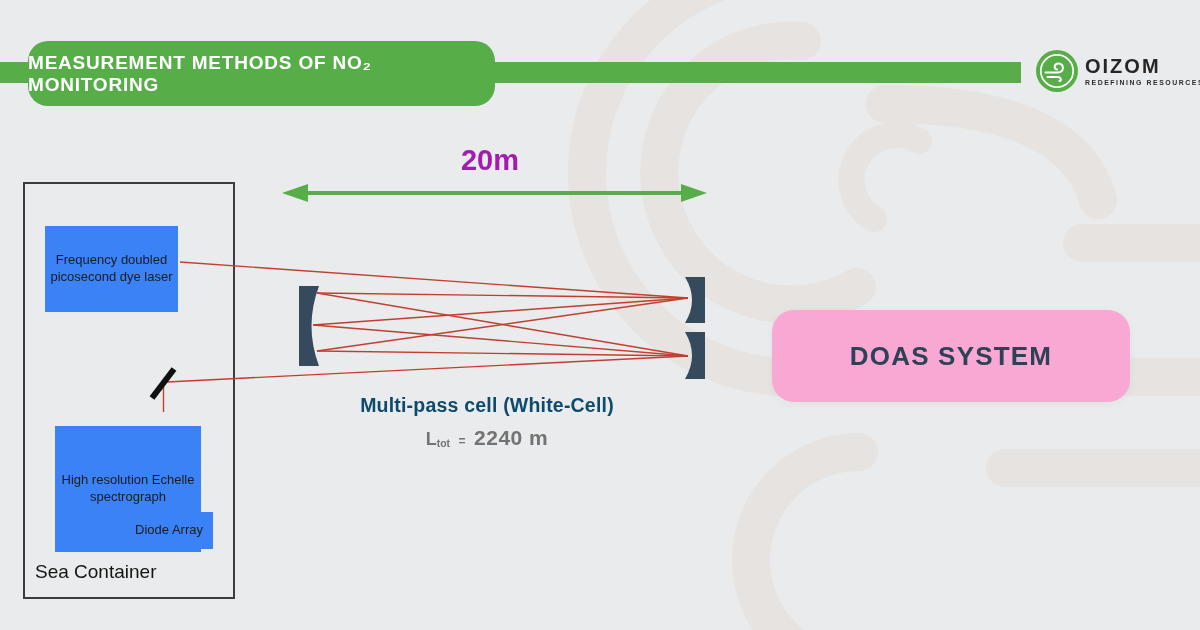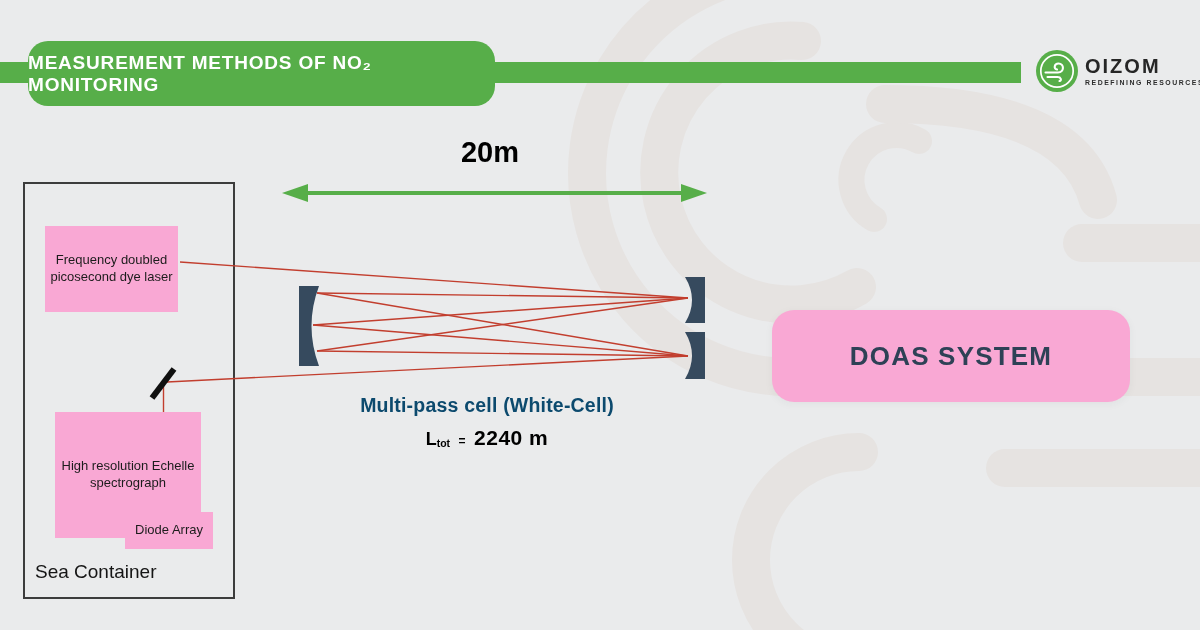--- a/index.html
+++ b/index.html
@@ -39,34 +39,34 @@
   
   .diagram-svg{ position:absolute; left:0; top:0; z-index:3; }
   .sea-container{
     position:absolute; left:23px; top:182px; width:212px; height:417px;
     border:2px solid #3c3c3c; z-index:2;
   }
   .sea-container-label{
     position:absolute; left:10px; bottom:14px; font-size:19px; color:#151515;
   }
   .label-box{
-    position:absolute; background:#f9a8d4; z-index:4;
+    position:absolute; background:#3b82f6; z-index:4;
     display:flex; align-items:center; justify-content:center; text-align:center;
     font-size:13px; color:#1c1c1c; line-height:1.3;
   }
   .laser-box{ left:45px; top:226px; width:133px; height:86px; }
-  .spectrograph-box{ left:55px; top:412px; width:146px; height:126px; }
+  .spectrograph-box{ left:55px; top:426px; width:146px; height:126px; }
   .diode-box{ left:125px; top:512px; width:88px; height:37px; }
   .distance-label{
-    position:absolute; left:420px; top:136px; width:140px; text-align:center;
-    font-size:29px; font-weight:bold; color:#000000; z-index:2;
+    position:absolute; left:420px; top:144px; width:140px; text-align:center;
+    font-size:29px; font-weight:bold; color:#a21caf; z-index:2;
   }
   .cell-caption{ position:absolute; left:330px; top:394px; width:314px; text-align:center; z-index:2; }
   .cell-title{ font-size:19.5px; font-weight:bold; color:#0c4a6e; letter-spacing:.2px; }
-  .cell-length{ margin-top:9px; color:#000000; }
+  .cell-length{ margin-top:9px; color:#737373; }
   .cell-length .lsym{ font-size:18px; font-weight:bold; }
   .cell-length .lsub{ font-size:10.5px; font-weight:bold; position:relative; top:2px; }
   .cell-length .leq{ font-size:12px; font-weight:bold; margin:0 4px; }
   .cell-length .lval{ font-size:21px; font-weight:800; letter-spacing:.5px; }
   .doas-card{
     position:absolute; left:772px; top:310px; width:358px; height:92px;
     background:#f9a8d4; border-radius:22px; z-index:2;
     display:flex; align-items:center; justify-content:center;
     box-shadow:0 2px 8px rgba(40,50,60,.05);
   }

